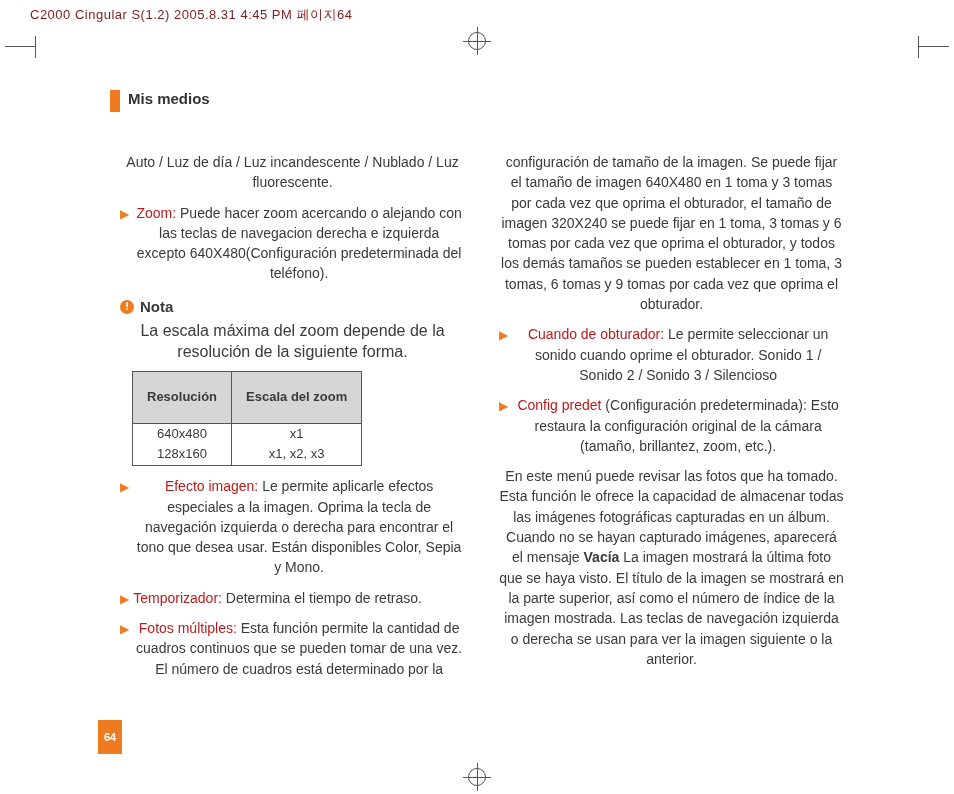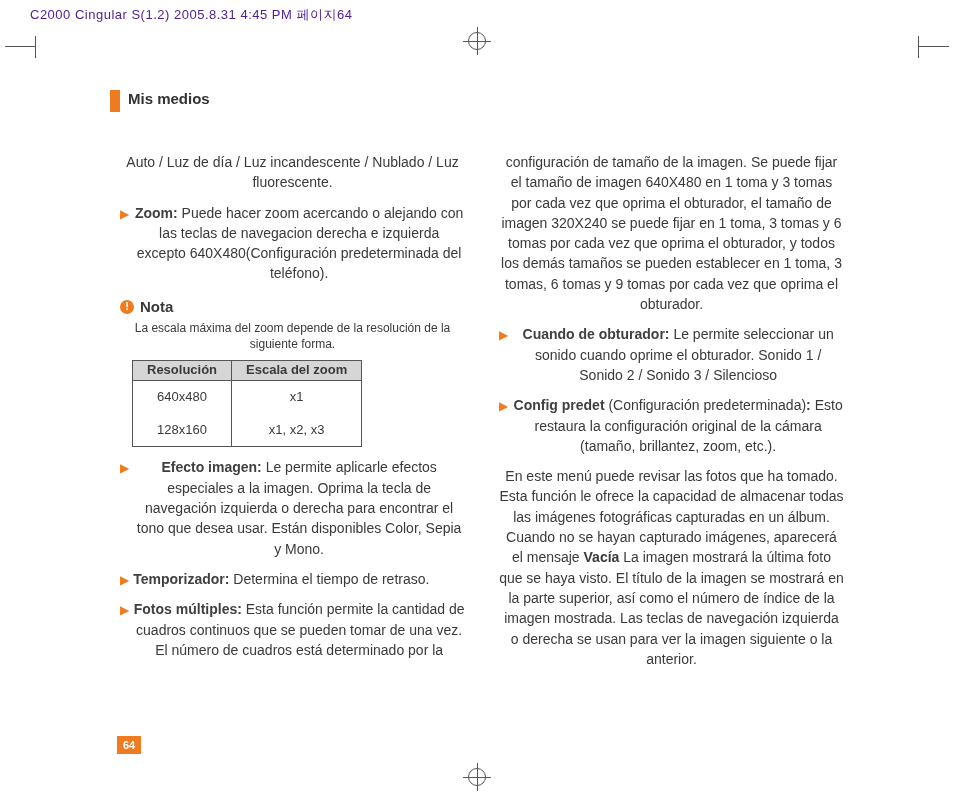--- a/index.html
+++ b/index.html
@@ -9,21 +9,21 @@
     height: 794px;
     font-family: Arial, Helvetica, sans-serif;
     color: #333;
     background: #fff;
     position: relative;
   }
   .header-bar {
     font-size: 13px;
     letter-spacing: 0.5px;
     padding: 6px 0 0 30px;
-    color: #4c1d95;
+    color: #7f1d1d;
   }
   .crop-marks-top {
     position: absolute;
     top: 36px;
     left: 0;
     right: 0;
     height: 24px;
     pointer-events: none;
   }
   .crop-left, .crop-right {
@@ -138,21 +138,21 @@
   .bullet-row {
     display: flex;
     margin-top: 10px;
   }
   .arrow {
     color: #ee7b1f;
     font-size: 12px;
     margin-right: 4px;
     margin-top: 3px;
   }
-  .bold { font-weight: bold; color: #404040; }
+  .bold { font-weight: normal; color: #b91c1c; }
   .note-head {
     display: flex;
     align-items: center;
     gap: 6px;
     margin-top: 12px;
   }
   .note-icon {
     width: 14px;
     height: 14px;
     border-radius: 50%;
@@ -162,56 +162,56 @@
     font-size: 11px;
     display: flex;
     align-items: center;
     justify-content: center;
   }
   .note-label {
     font-weight: bold;
     font-size: 15px;
   }
   .note-sub {
-    font-size: 12px;
+    font-size: 16px;
     line-height: 1.35;
     margin-top: 2px;
   }
   table.zoom {
     border-collapse: collapse;
     margin: 8px 0 4px 12px;
     font-size: 13px;
   }
   table.zoom th {
     background: #d6d6d6;
     border: 1px solid #555;
-    padding: 0 14px;
+    padding: 16px 14px;
     font-weight: bold;
   }
   table.zoom td {
     border-left: 1px solid #555;
     border-right: 1px solid #555;
-    padding: 7px 14px;
+    padding: 1px 14px;
   }
   table.zoom tr:last-child td {
     border-bottom: 1px solid #555;
   }
   .sub-head {
     font-weight: bold;
     margin-top: 16px;
   }
   .page-num {
     position: absolute;
-    left: 67px;
+    left: 48px;
     bottom: 0px;
     background: #ee7b1f;
     color: #fff;
     font-weight: bold;
     font-size: 11px;
-    padding: 3px 6px;
+    padding: 11px 6px;
   }
   .inline-bold { font-weight: bold; }
 </style>
 </head>
 <body>
 
 <div class="header-bar">C2000 Cingular S(1.2)  2005.8.31 4:45 PM  페이지64</div>
 
 <div class="crop-marks-top">
   <div class="crop-left">

